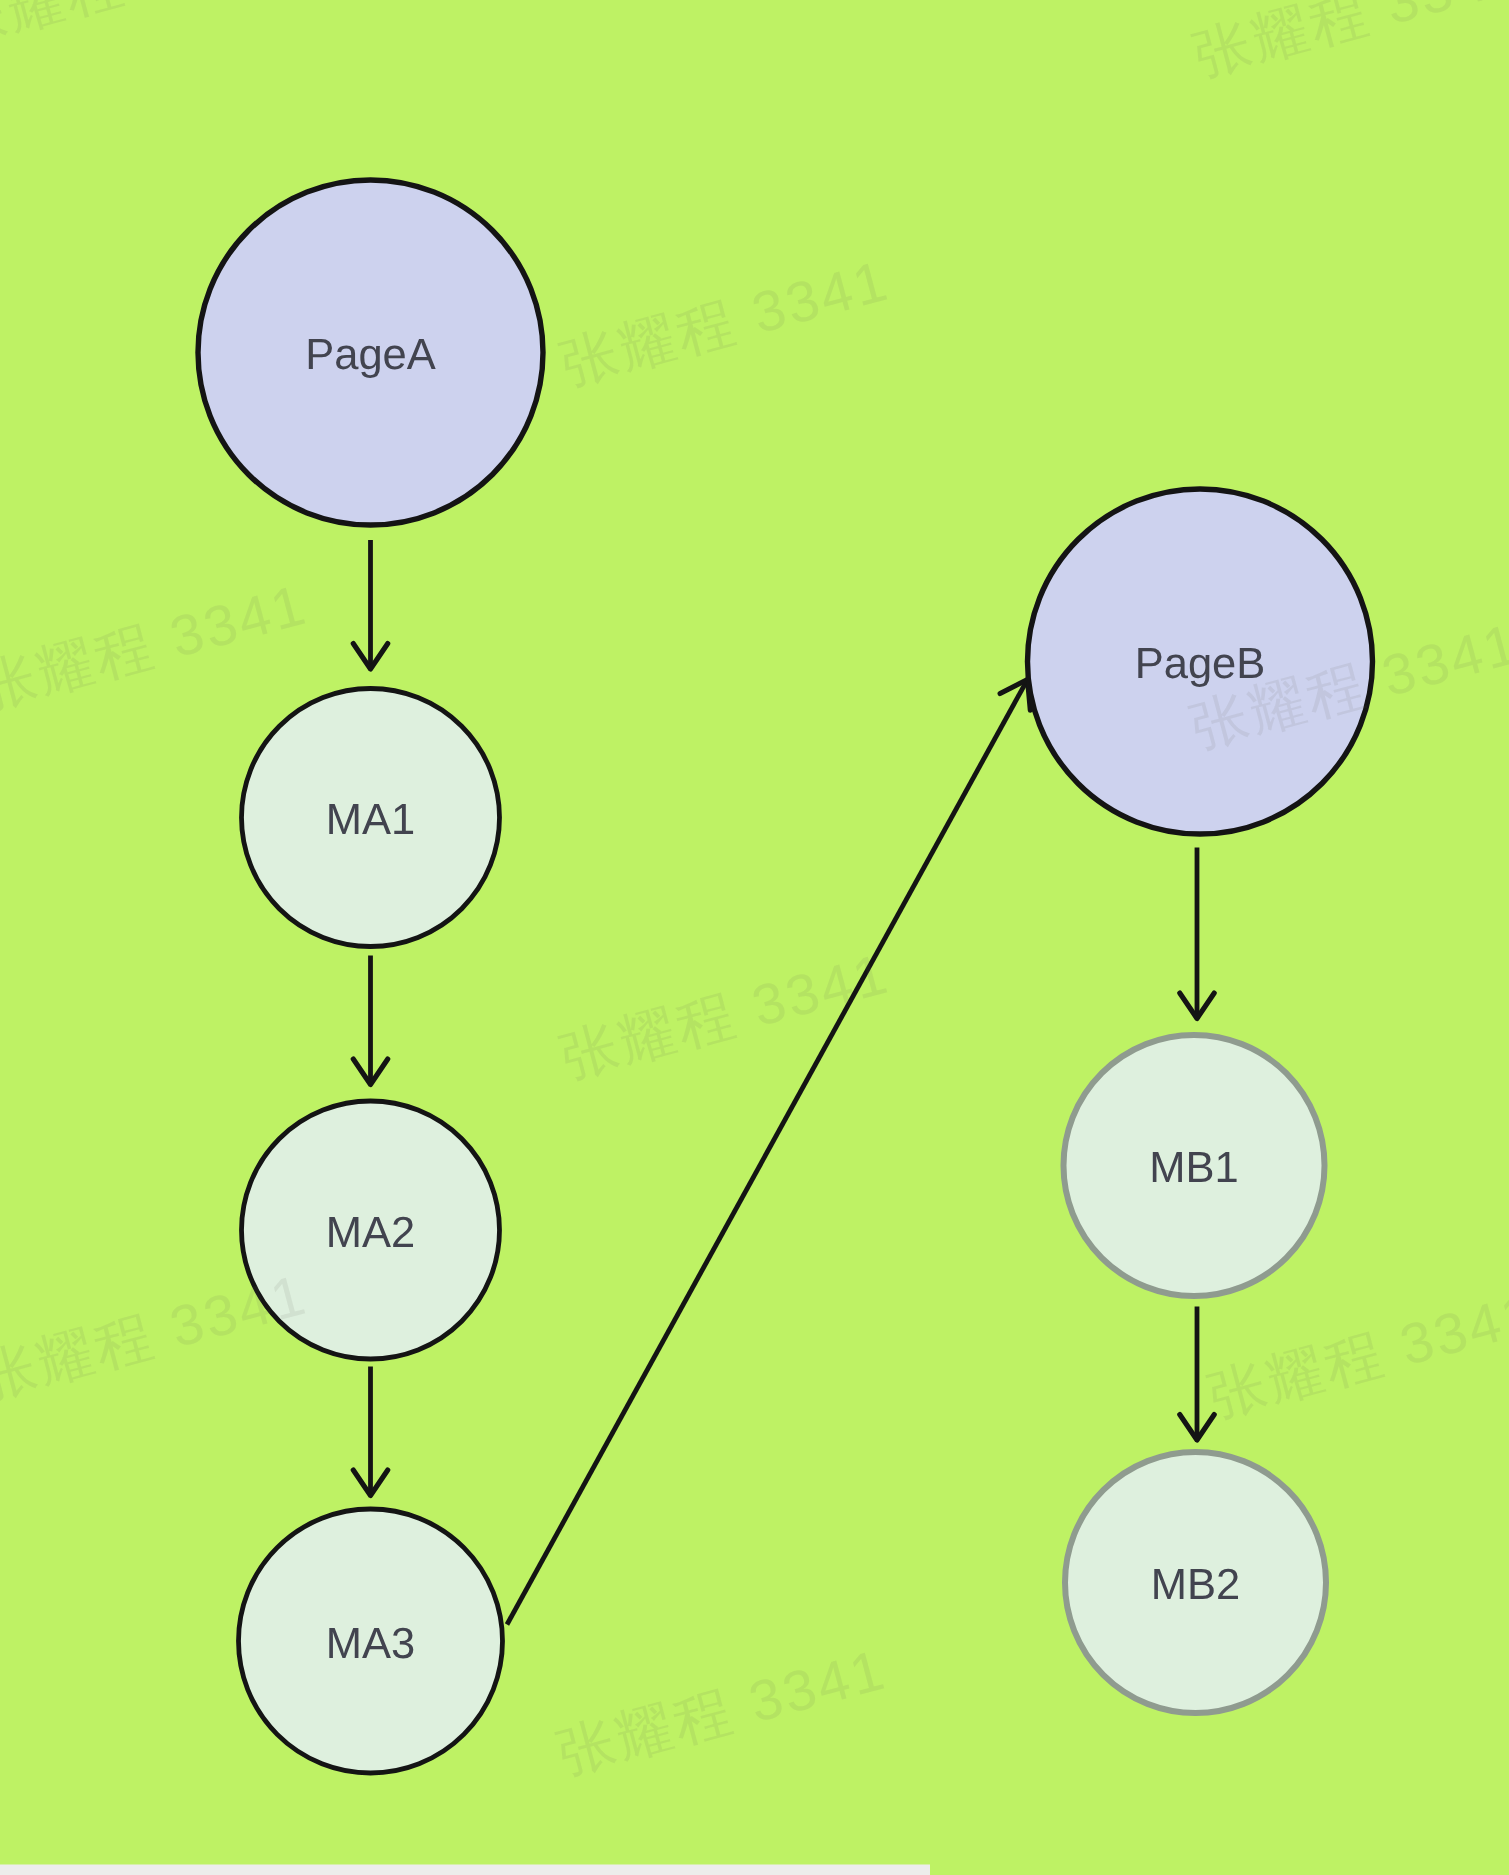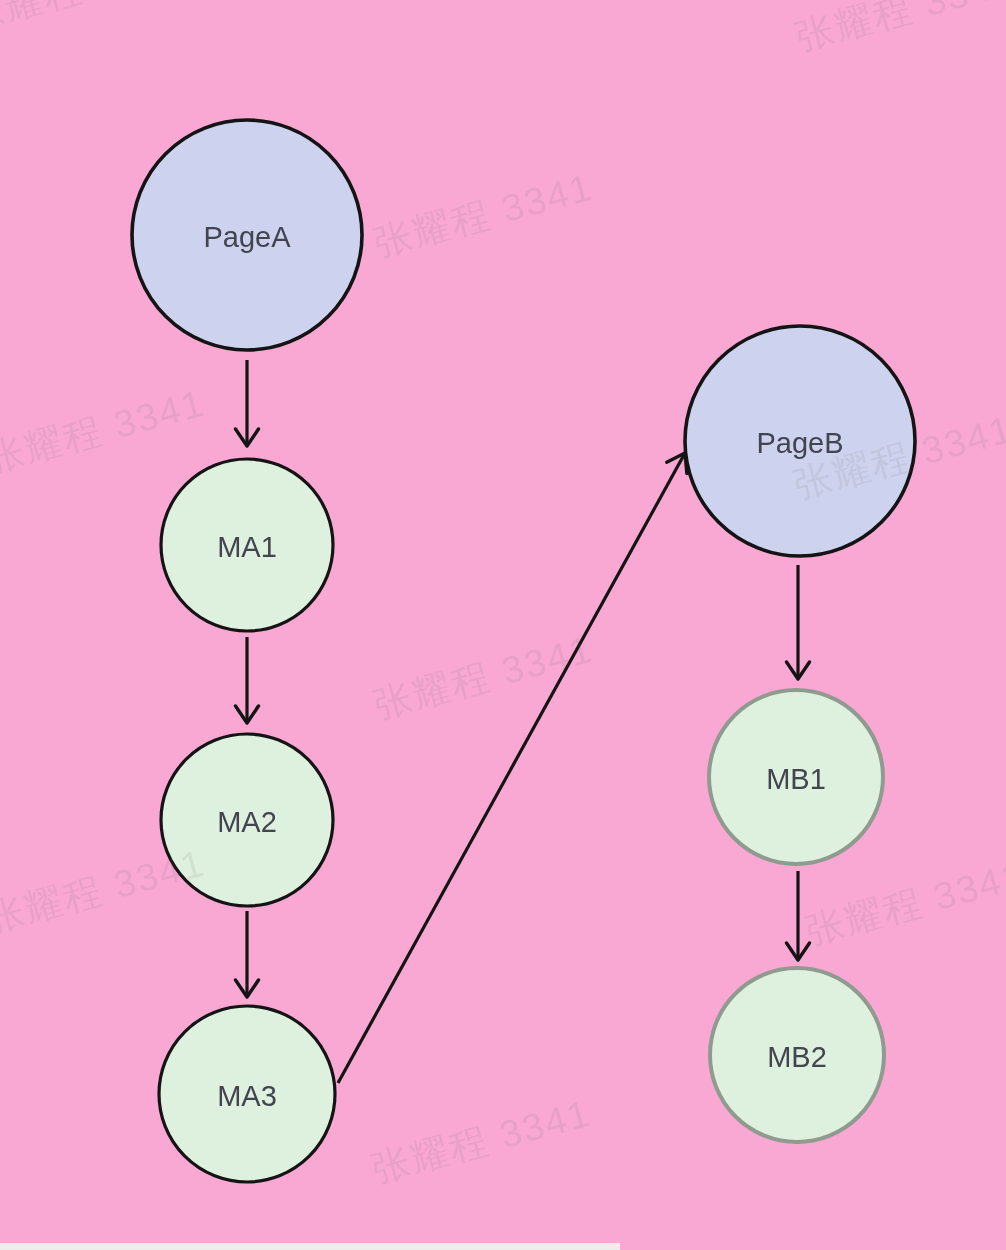--- a/index.html
+++ b/index.html
@@ -5,21 +5,21 @@
   html, body {
     margin: 0;
     padding: 0;
     background: #fcfcfa;
     font-family: "Liberation Sans", sans-serif;
   }
   .canvas {
     position: relative;
     width: 1006px;
     height: 1250px;
-    background: #f9a8d4;
+    background: #bef264;
     overflow: hidden;
   }
   svg.diagram {
     position: absolute;
     left: 0;
     top: 0;
     z-index: 1;
   }
   .node-page {
     fill: #cdd2ee;

